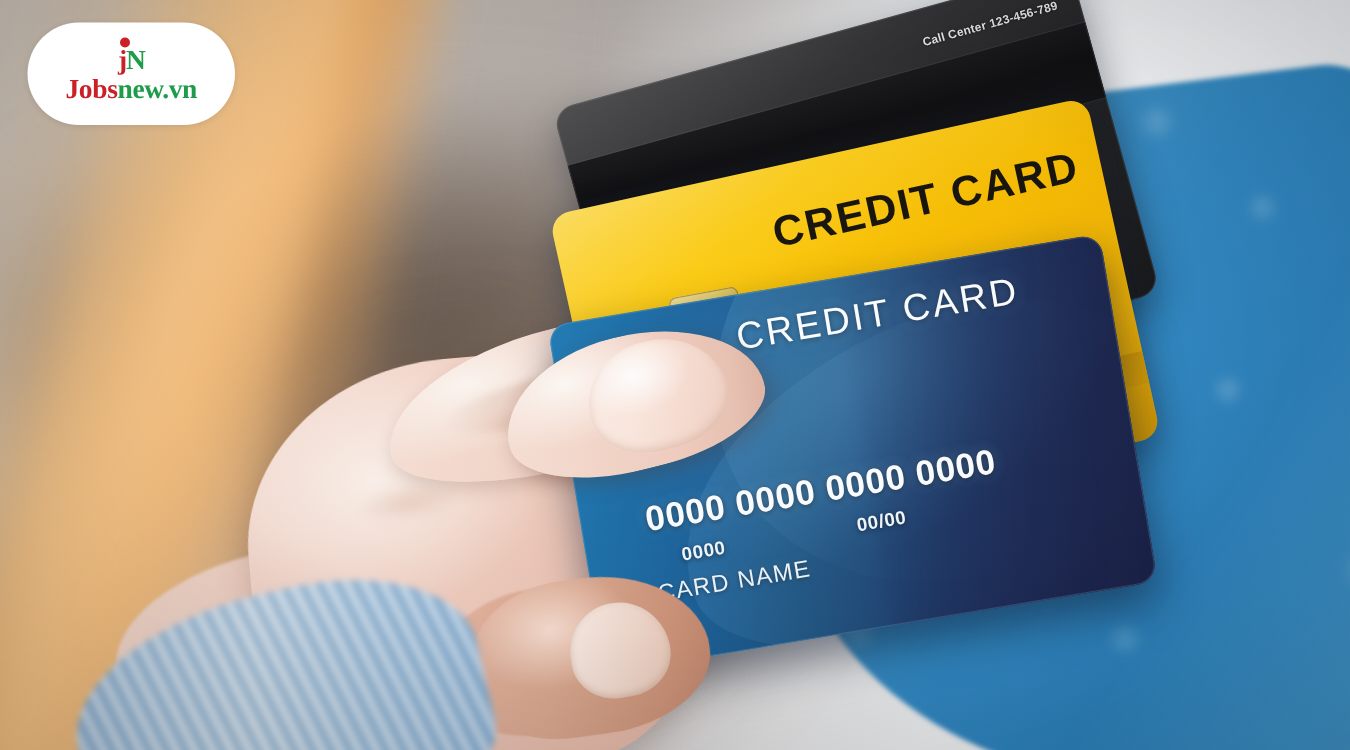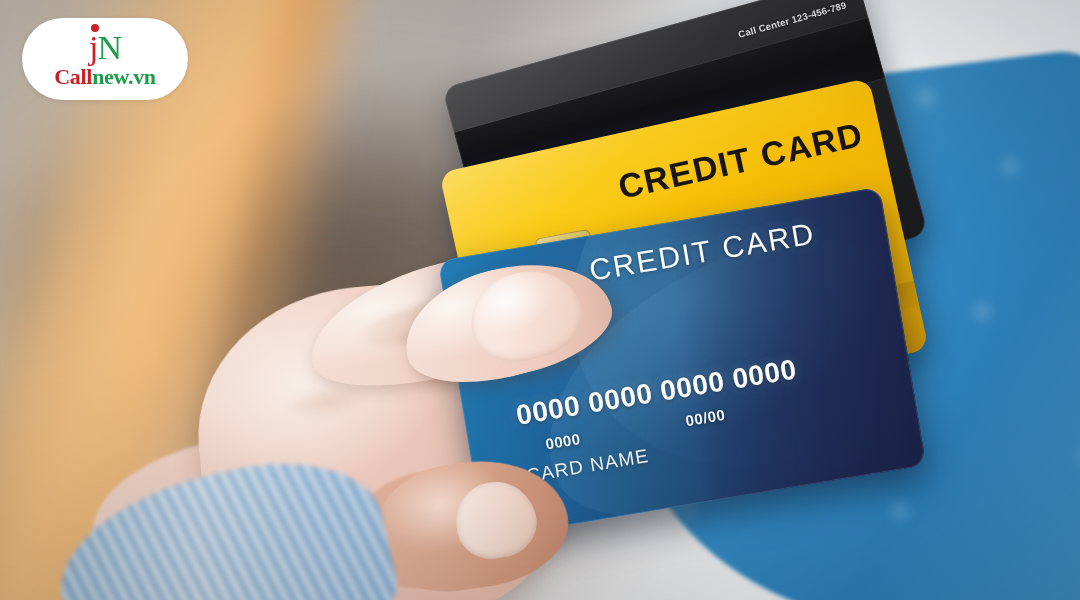--- a/index.html
+++ b/index.html
@@ -477,21 +477,21 @@
     width:166px;height:82px;
     background:#ffffff;
     border-radius:42px;
     box-shadow:0 1px 5px rgba(0,0,0,.10);
     display:flex;flex-direction:column;
     align-items:center;justify-content:center;
     gap:1px;
   }
   .logo-mark{
     font-family:"Liberation Serif", serif;
-    font-size:34px;font-weight:400;
+    font-size:22px;font-weight:700;
     line-height:1;
     position:relative;
     letter-spacing:-1px;
   }
   .logo-j{color:#cc2027;}
   .logo-n{color:#1e9b4b;}
   .logo-dot{
     position:absolute;left:2px;top:-7px;
     width:8px;height:8px;border-radius:50%;
     background:#cc2027;
@@ -575,16 +575,16 @@
     <div class="cuff-rib"></div>
   </div>
 
   <div class="photo-soft"></div>
   <div class="bg-vig"></div>
 
   <div class="logo-badge">
     <div class="logo-mark">
       <span class="logo-dot"></span><span class="logo-j">j</span><span class="logo-n">N</span>
     </div>
-    <div class="logo-word"><span class="w-red">Call</span><span class="w-green">new.vn</span></div>
+    <div class="logo-word"><span class="w-red">Jobs</span><span class="w-green">new.vn</span></div>
   </div>
 
 </div>
 
 </body></html>

